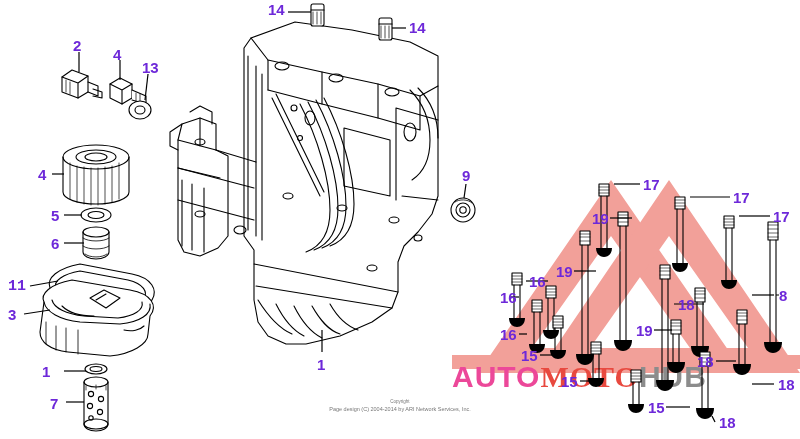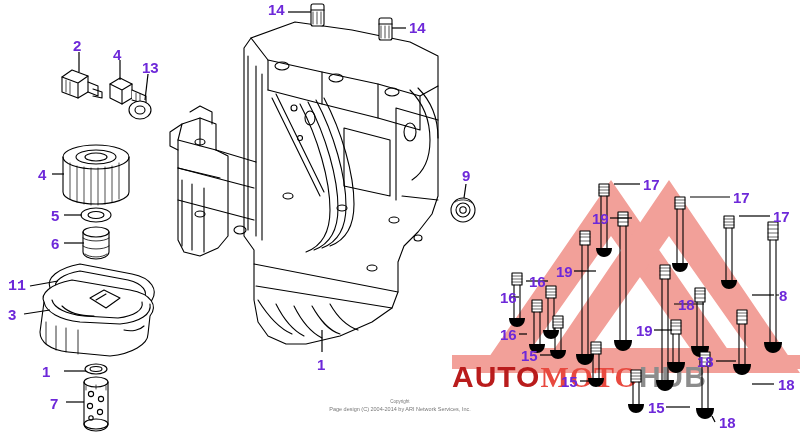--- a/index.html
+++ b/index.html
@@ -3,21 +3,21 @@
 <meta charset="utf-8">
 <style>
   html,body{margin:0;padding:0;background:#fff;}
   body{width:800px;height:439px;overflow:hidden;font-family:"Liberation Sans",sans-serif;}
   #stage{position:relative;width:800px;height:439px;background:#ffffff;}
   svg.layer{position:absolute;left:0;top:0;width:800px;height:439px;}
   .callout{position:absolute;font-family:"Liberation Sans",sans-serif;font-weight:bold;color:#6d28d9;
            font-size:15px;line-height:15px;white-space:nowrap;}
   .wm-text{position:absolute;left:452px;top:360px;font-family:"Liberation Sans",sans-serif;
            font-weight:bold;font-size:30px;letter-spacing:1px;white-space:nowrap;}
-  .wm-a{color:#b91c1c;}
+  .wm-a{color:#ec4899;}
   .wm-b{color:#E8493F;font-family:Liberation Serif, serif;}
   .wm-c{color:#8C8C8C;}
   .copy{position:absolute;text-align:center;color:#777;font-family:"Liberation Sans",sans-serif;
         white-space:nowrap;}
   .copy1{left:0;top:399px;width:800px;font-size:4.5px;}
   .copy2{left:0;top:406px;width:800px;font-size:5.5px;}
 </style>
 </head>
 <body>
 

